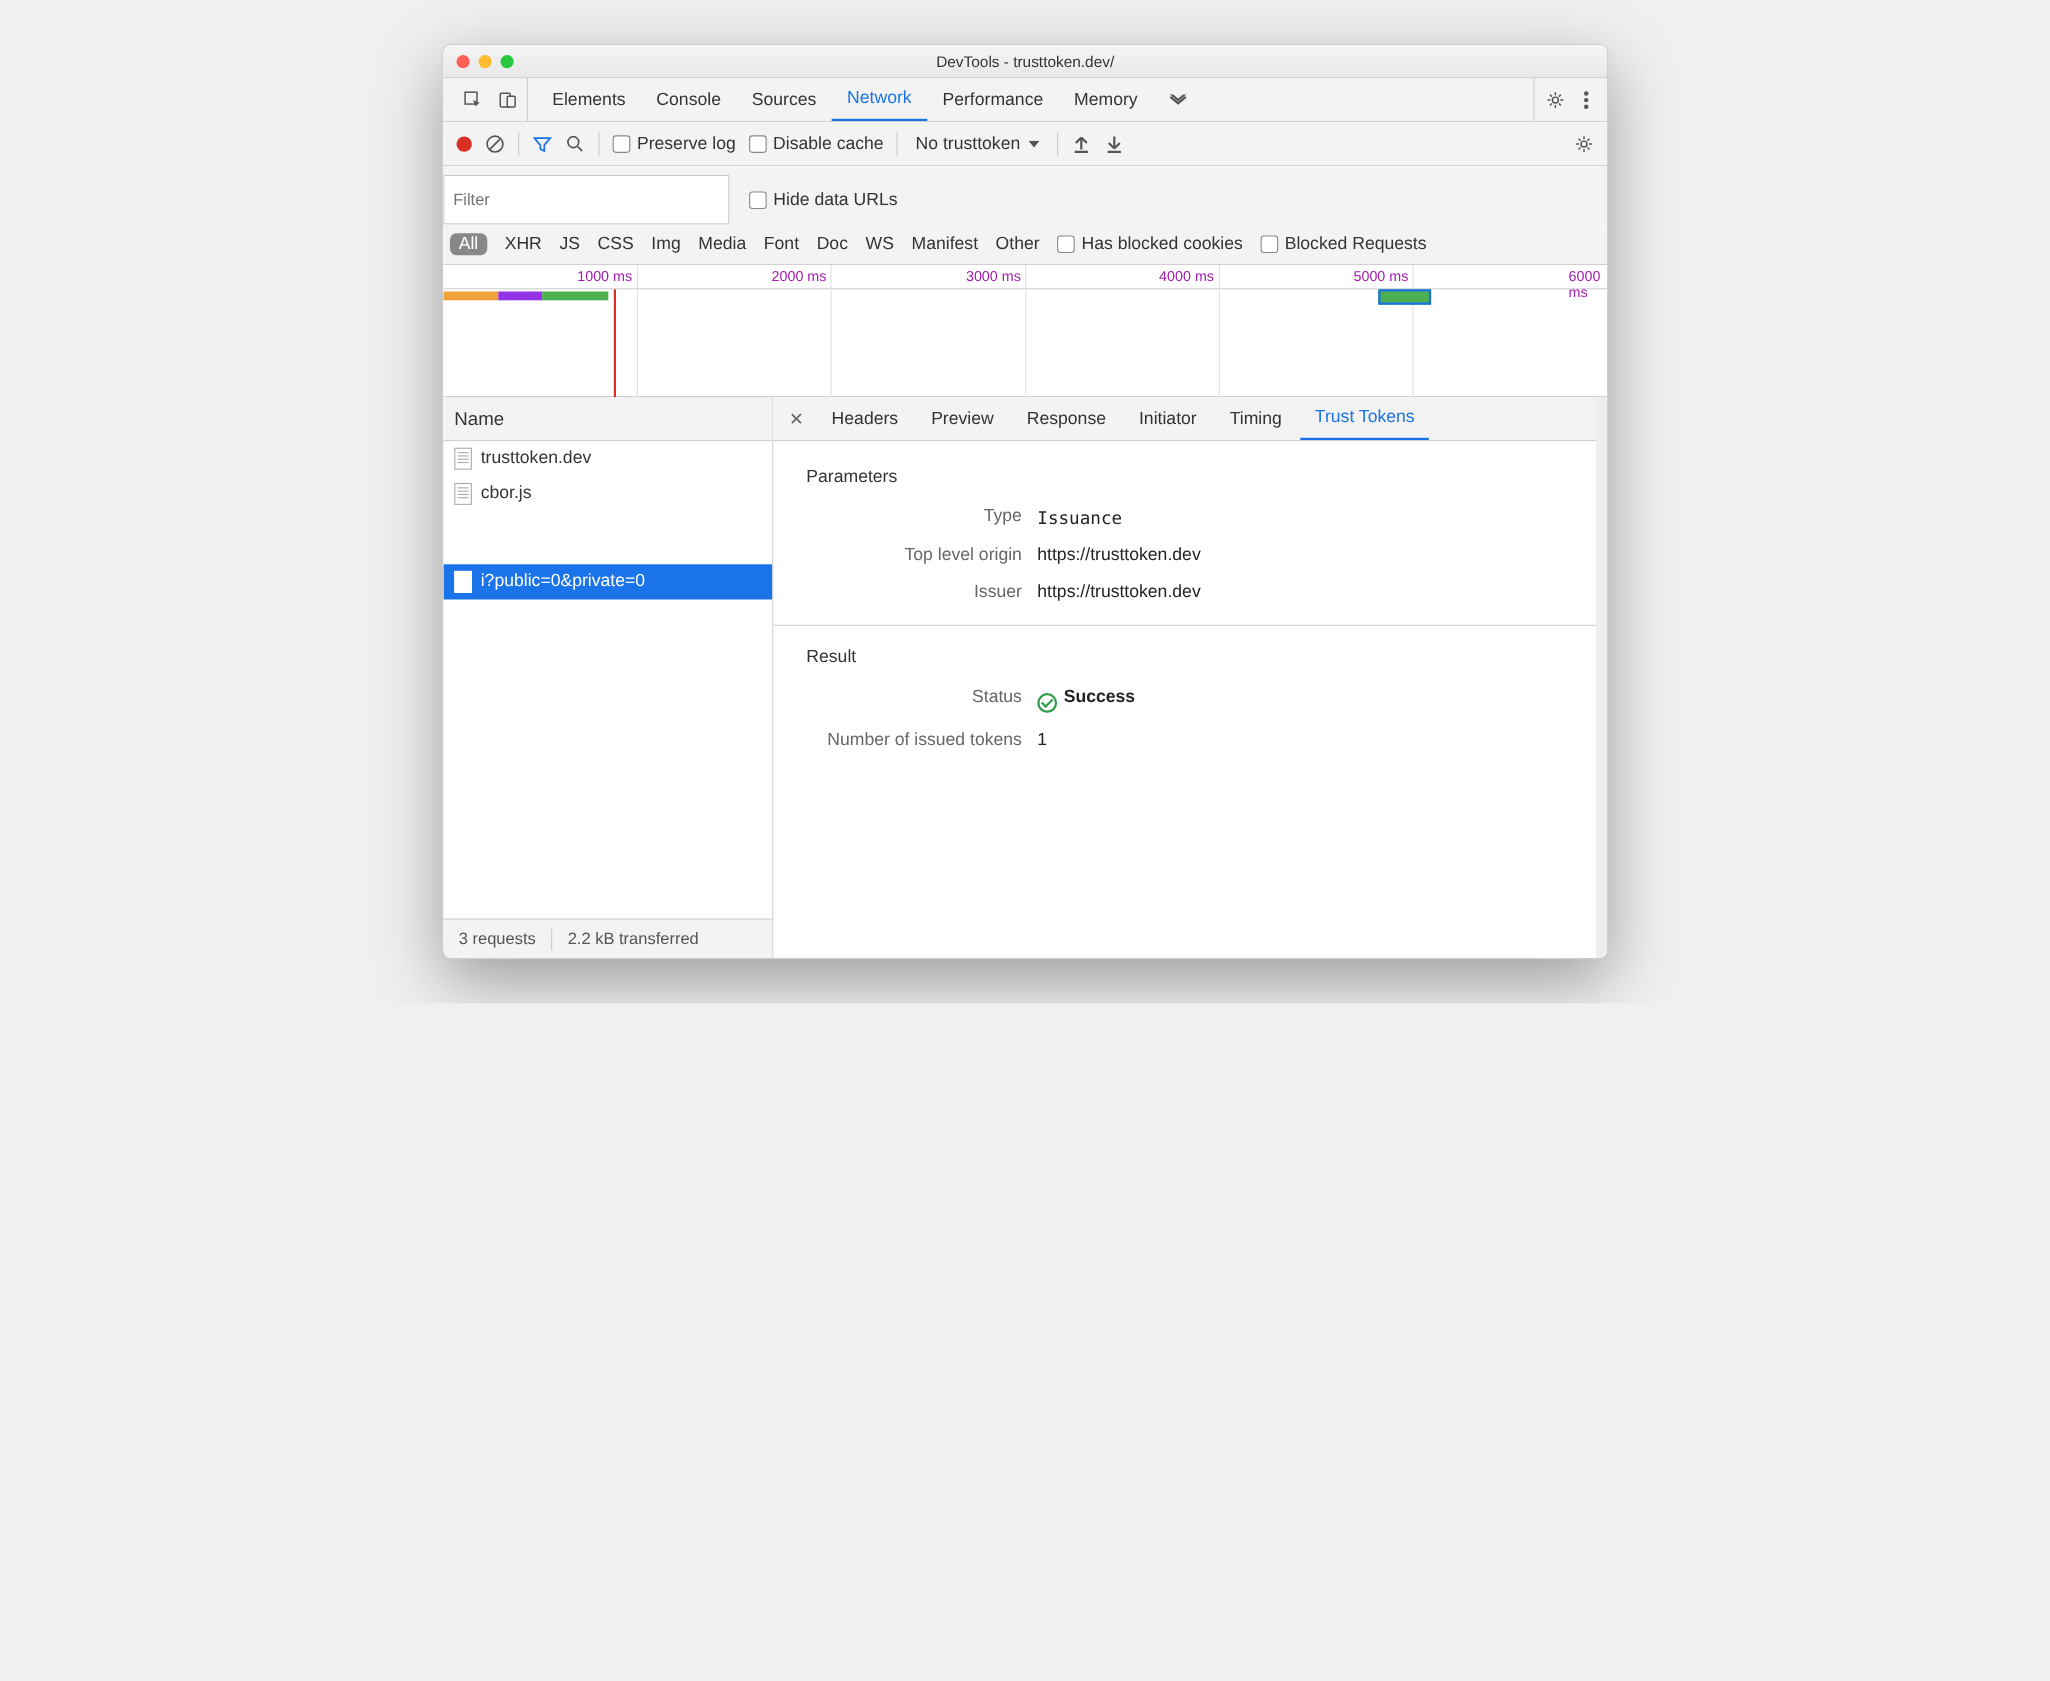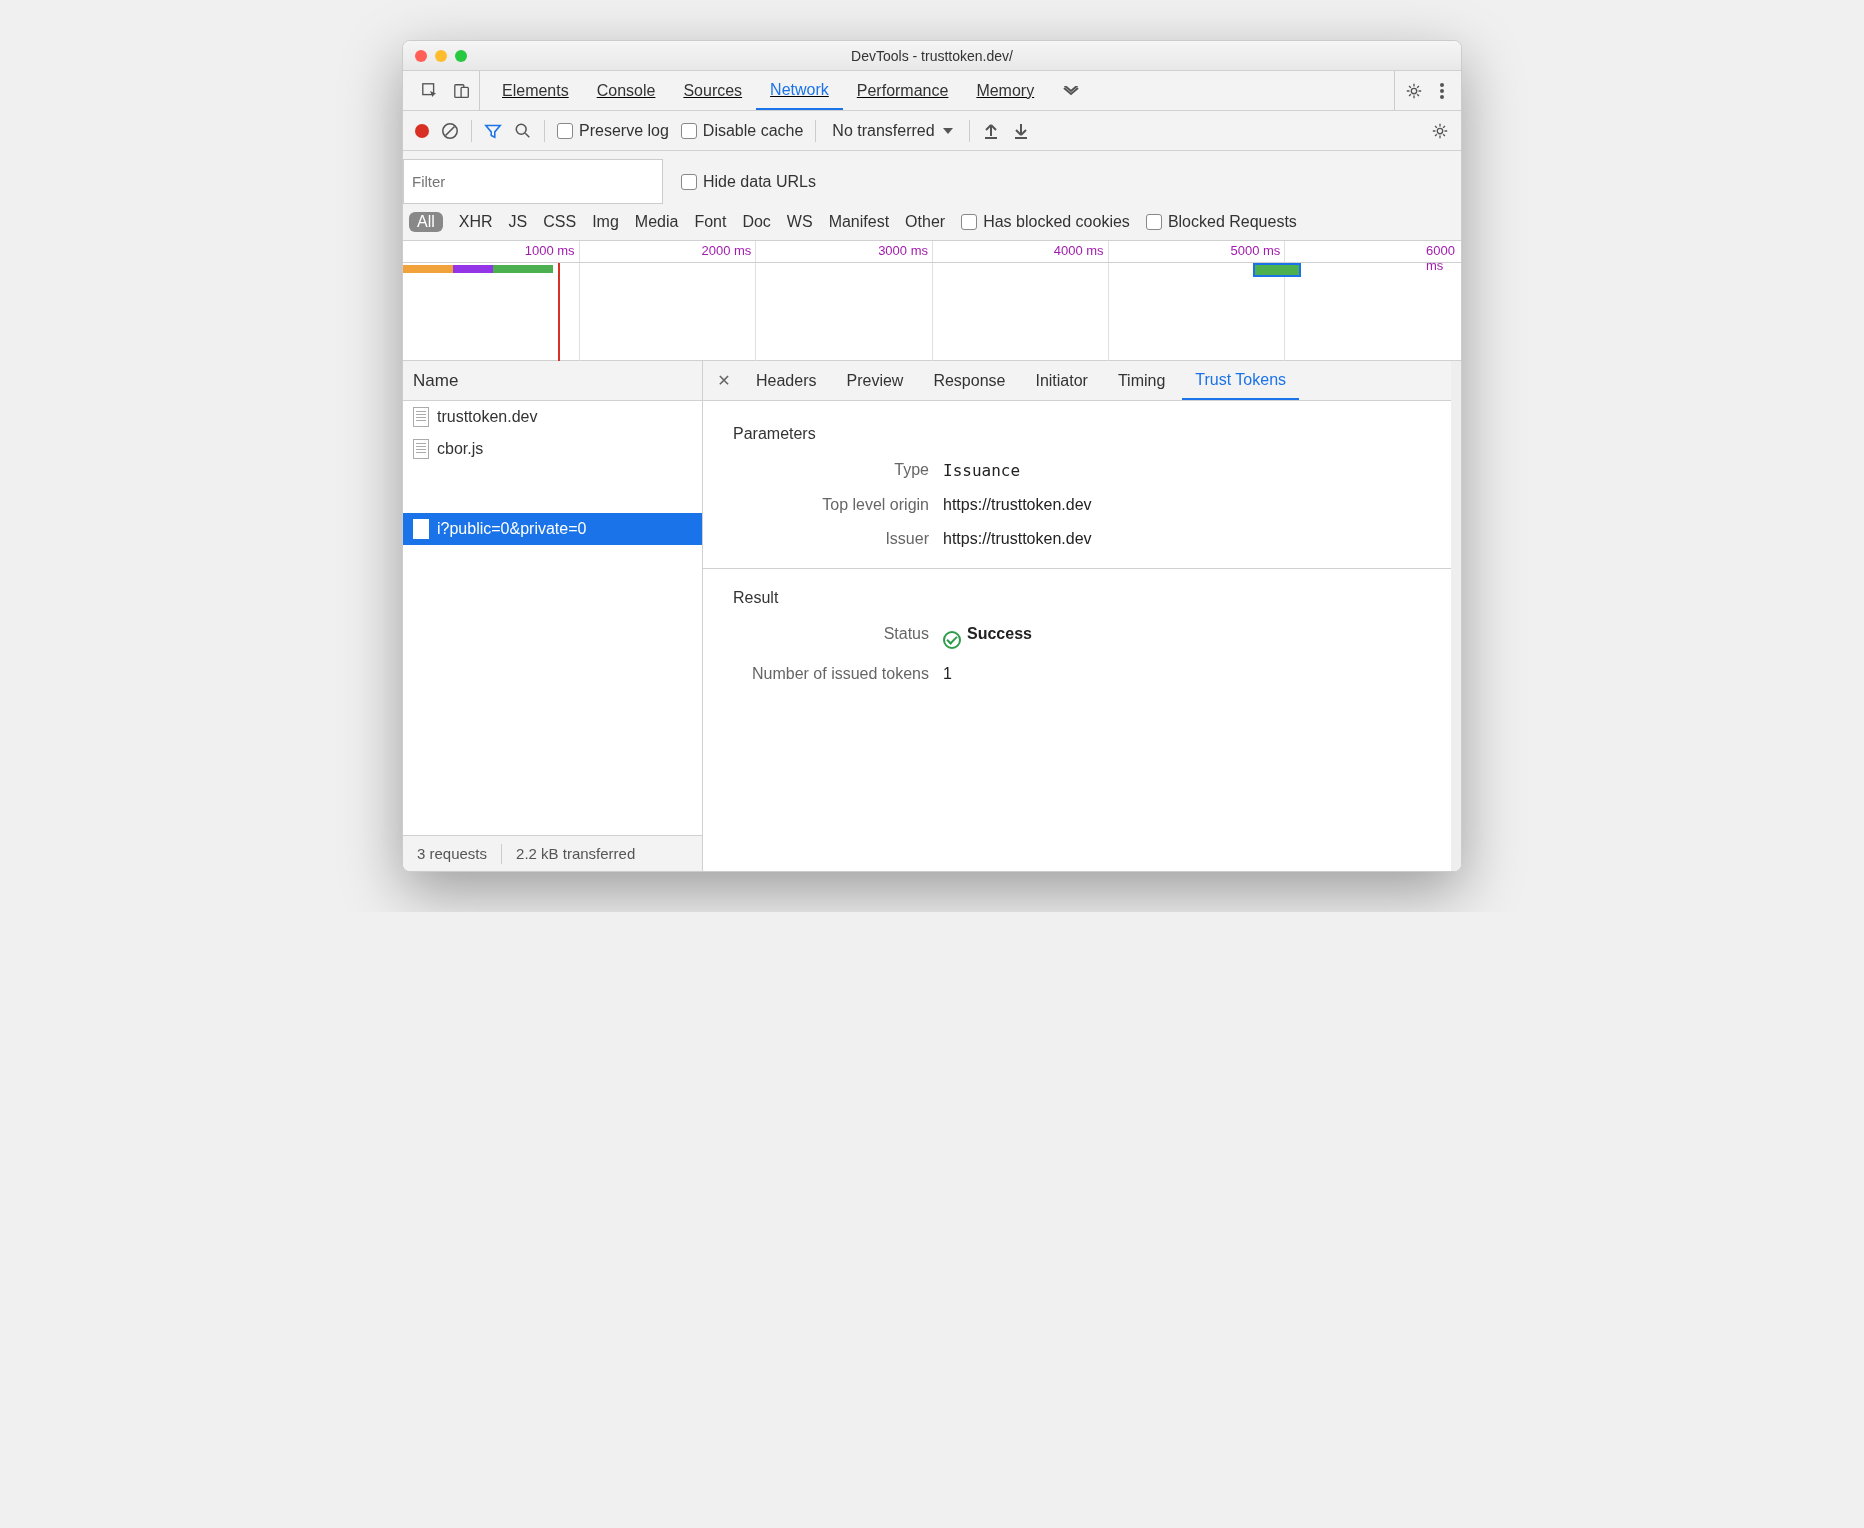--- a/index.html
+++ b/index.html
@@ -5,21 +5,21 @@
 * { margin:0; padding:0; box-sizing:border-box; }
 body { font-family:-apple-system,BlinkMacSystemFont,"Helvetica Neue",Arial,sans-serif; background:#f0f0f0; display:flex; justify-content:center; align-items:flex-start; padding:40px; }
 .window { width:1060px; background:#fff; border-radius:8px; box-shadow:0 20px 60px rgba(0,0,0,0.35); overflow:hidden; border:1px solid #ccc; }
 .titlebar { height:30px; background:linear-gradient(#f5f5f5,#e8e8e8); display:flex; align-items:center; padding:0 12px; border-bottom:1px solid #d0d0d0; position:relative; }
 .lights { display:flex; gap:8px; }
 .light { width:12px; height:12px; border-radius:50%; }
 .light.red { background:#ff5f57; }
 .light.yellow { background:#febc2e; }
 .light.green { background:#28c840; }
 .window-title { position:absolute; left:0; right:0; text-align:center; font-size:14px; color:#333; }
-.tabs1 { height:40px; display:flex; align-items:flex-end; border-bottom:1px solid #d0d0d0; background:#f3f3f3; padding:0 10px;text-decoration:underline; }
+.tabs1 { height:40px; display:flex; align-items:flex-end; border-bottom:1px solid #d0d0d0; background:#f3f3f3; padding:0 10px; }
 .tabs1-left { display:flex; align-items:center; gap:14px; padding:0 8px; border-right:1px solid #ccc; height:100%; }
 .tabs1-items { display:flex; height:100%; align-items:stretch; margin-left:8px; }
 .tab1 { display:flex; align-items:center; padding:0 14px; font-size:16px; color:#333; cursor:pointer; }
 .tab1.active { color:#1a73e8; border-bottom:2px solid #1a73e8; }
 .tabs1-right { margin-left:auto; display:flex; align-items:center; gap:10px; padding-left:10px; border-left:1px solid #ccc; height:100%; }
 .icon { width:18px; height:18px; display:flex; align-items:center; justify-content:center; }
 .toolbar2 { height:40px; display:flex; align-items:center; gap:12px; padding:0 12px; border-bottom:1px solid #d0d0d0; background:#f3f3f3; }
 .rec { width:14px; height:14px; border-radius:50%; background:#d93025; }
 .checkbox-row { display:flex; align-items:center; gap:6px; font-size:16px; color:#333; }
 .vline { width:1px; height:22px; background:#ccc; }
@@ -151,21 +151,21 @@
     <div class="checkbox-row">
         <span class="cbx"></span>
         <span>Preserve log</span>
       </div>
     <div class="checkbox-row">
         <span class="cbx"></span>
         <span>Disable cache</span>
       </div>
     <div class="vline"></div>
     <div class="select-fake">
-      <span>No transferred</span>
+      <span>No trusttoken</span>
       <svg width="10" height="6" viewBox="0 0 10 6">
           <path d="M0 0 L5 6 L10 0Z" fill="#555"></path>
         </svg>
     </div>
     <div class="vline"></div>
     <span class="icon">
         <svg width="16" height="18" viewBox="0 0 16 18">
           <path d="M8 14V3M8 3l-5 5M8 3l5 5" fill="none" stroke="#555" stroke-width="2"></path>
           <line x1="2" y1="16" x2="14" y2="16" stroke="#555" stroke-width="2"></line>
         </svg>

